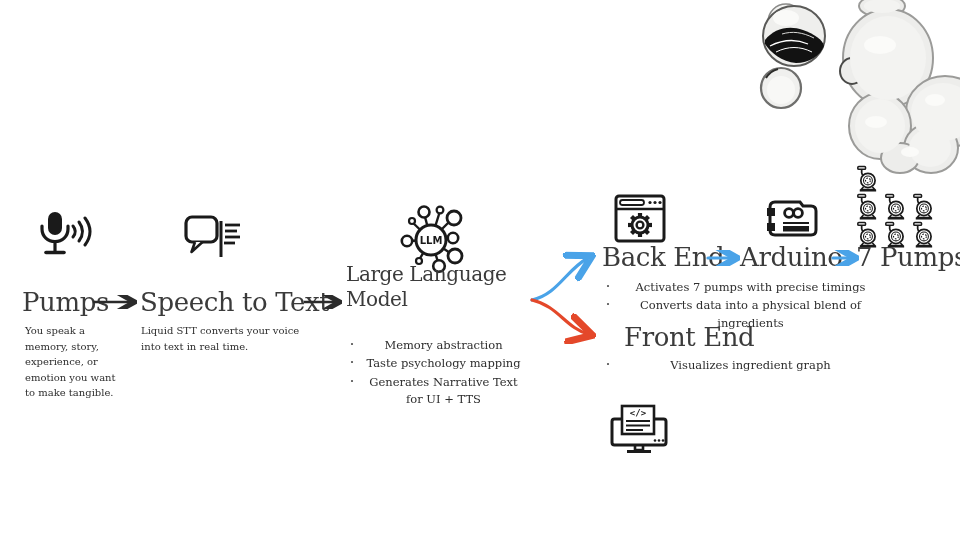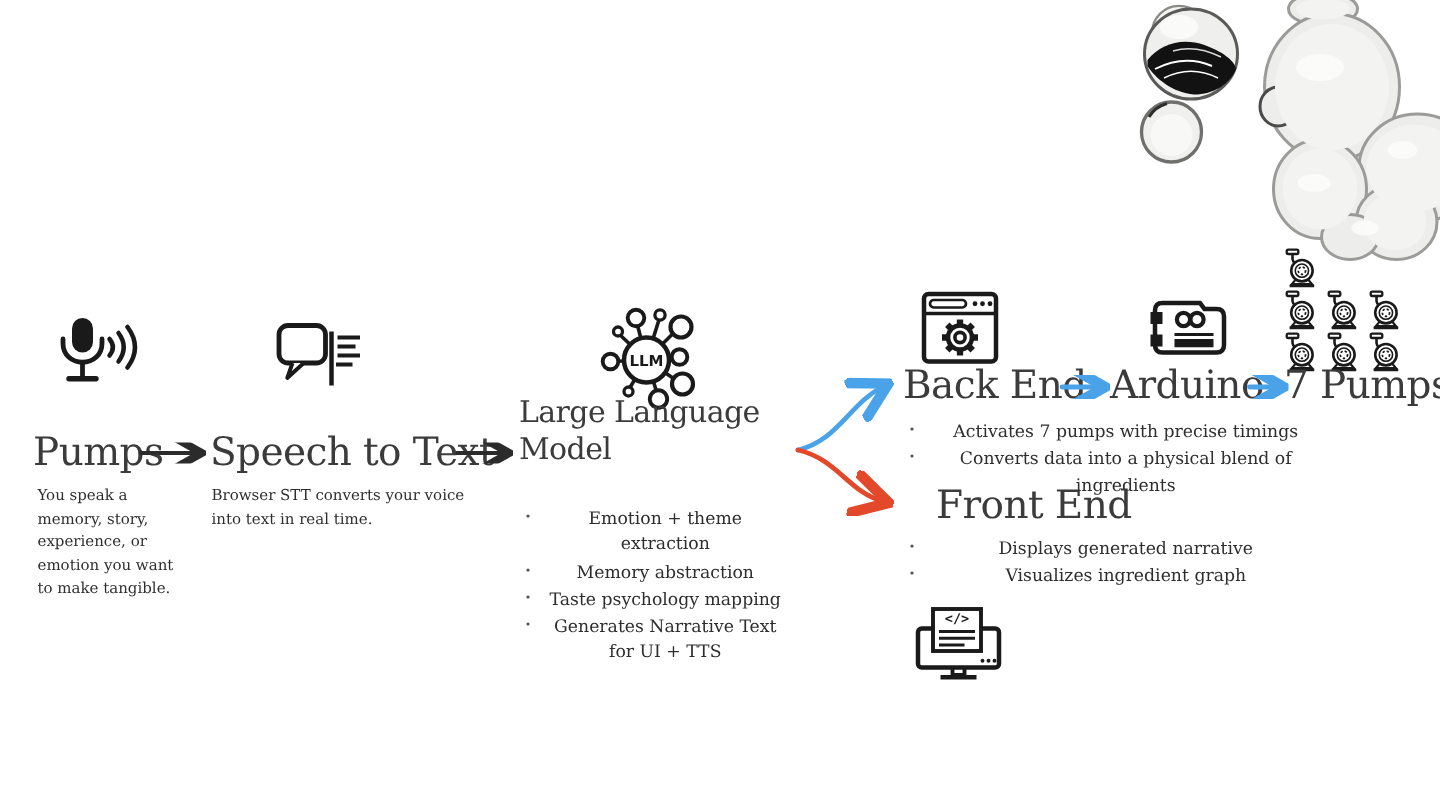--- a/index.html
+++ b/index.html
@@ -100,21 +100,21 @@
     <path d="M12,29 l-3.5,10 l11,-10" fill="#ffffff" stroke="#1a1a1a" stroke-width="2.6" stroke-linejoin="round"></path>
     <line x1="38" y1="8" x2="38" y2="44" stroke="#1a1a1a" stroke-width="3"></line>
     <line x1="42" y1="12" x2="57" y2="12" stroke="#1a1a1a" stroke-width="2.8"></line>
     <line x1="42" y1="18" x2="54" y2="18" stroke="#1a1a1a" stroke-width="2.8"></line>
     <line x1="42" y1="24" x2="57" y2="24" stroke="#1a1a1a" stroke-width="2.8"></line>
     <line x1="41" y1="30" x2="52" y2="30" stroke="#1a1a1a" stroke-width="2.8"></line>
   </svg>
 </div>
 <div class="abs title" style="left:140px;top:287px;">Speech to Text</div>
 <div class="abs desc" style="left:141px;top:323px;">
-  <div>Browser STT converts your voice</div>
+  <div>Liquid STT converts your voice</div>
   <div>into text in real time.</div>
 </div>
 
 <div class="abs" style="left:303px;top:295px;">
   <svg width="42" height="14" viewBox="0 0 42 14">
     <defs>
         <marker id="ab2" markerWidth="9" markerHeight="10" refX="7" refY="5" orient="auto">
           <path d="M0,0.5 L8,5 L0,9.5" fill="none" stroke="#2b2b2b" stroke-width="2"></path>
         </marker>
       </defs>
@@ -148,21 +148,20 @@
       <circle cx="33" cy="37" r="15" stroke-width="3"></circle>
     </g>
     <text x="33" y="41" text-anchor="middle" font-family="DejaVu Sans, sans-serif" font-size="10" font-weight="bold" fill="#1a1a1a">LLM</text>
   </svg>
 </div>
 <div class="abs title2" style="left:346px;top:262px;width:210px;">
   <div>Large Language</div>
   <div>Model</div>
 </div>
 <ul class="bullets abs" style="left:348px;top:337px;width:178px;">
-  <li>Emotion + theme extraction</li>
   <li>Memory abstraction</li>
   <li>Taste psychology mapping</li>
   <li>Generates Narrative Text for UI + TTS</li>
 </ul>
 
 <div class="abs" style="left:528px;top:248px;">
   <svg width="74" height="96" viewBox="0 0 74 96">
     <defs>
       <marker id="mblue" markerWidth="9" markerHeight="10" refX="6.5" refY="5" orient="auto">
           <path d="M0,0.5 L8,5 L0,9.5" fill="none" stroke="#4aa3e8" stroke-width="2.2"></path>
@@ -339,21 +338,20 @@
           <path d="M10 22.5 L7.5 25.3 H21.5 L19 22.5" fill="none" stroke="#1a1a1a" stroke-width="1.5"></path>
           <line x1="6" y1="26.6" x2="23" y2="26.6" stroke="#1a1a1a" stroke-width="1.8"></line>
         </svg>
       </span>
   </div>
 </div>
 <div class="abs title" style="left:856px;top:242px;">7 Pumps</div>
 
 <div class="abs title" style="left:624px;top:322px;">Front End</div>
 <ul class="bullets abs" style="left:604px;top:357px;width:280px;">
-  <li>Displays generated narrative</li>
   <li>Visualizes ingredient graph</li>
 </ul>
 <div class="abs" style="left:608px;top:404px;">
   <svg width="62" height="56" viewBox="0 0 62 56">
     <rect x="4" y="15" width="54" height="26" rx="2.5" fill="none" stroke="#1a1a1a" stroke-width="3"></rect>
     <rect x="14" y="2" width="32" height="28" fill="#ffffff" stroke="#1a1a1a" stroke-width="2.6"></rect>
     <text x="30" y="11.5" text-anchor="middle" font-family="DejaVu Sans Mono, monospace" font-size="9" font-weight="bold" fill="#1a1a1a">&lt;/&gt;</text>
     <line x1="18" y1="17" x2="42" y2="17" stroke="#1a1a1a" stroke-width="2"></line>
     <line x1="18" y1="21.5" x2="42" y2="21.5" stroke="#1a1a1a" stroke-width="2"></line>
     <line x1="18" y1="26" x2="35" y2="26" stroke="#1a1a1a" stroke-width="2"></line>

